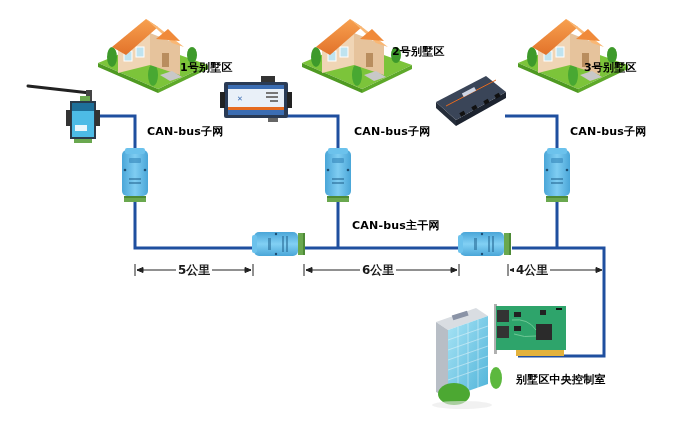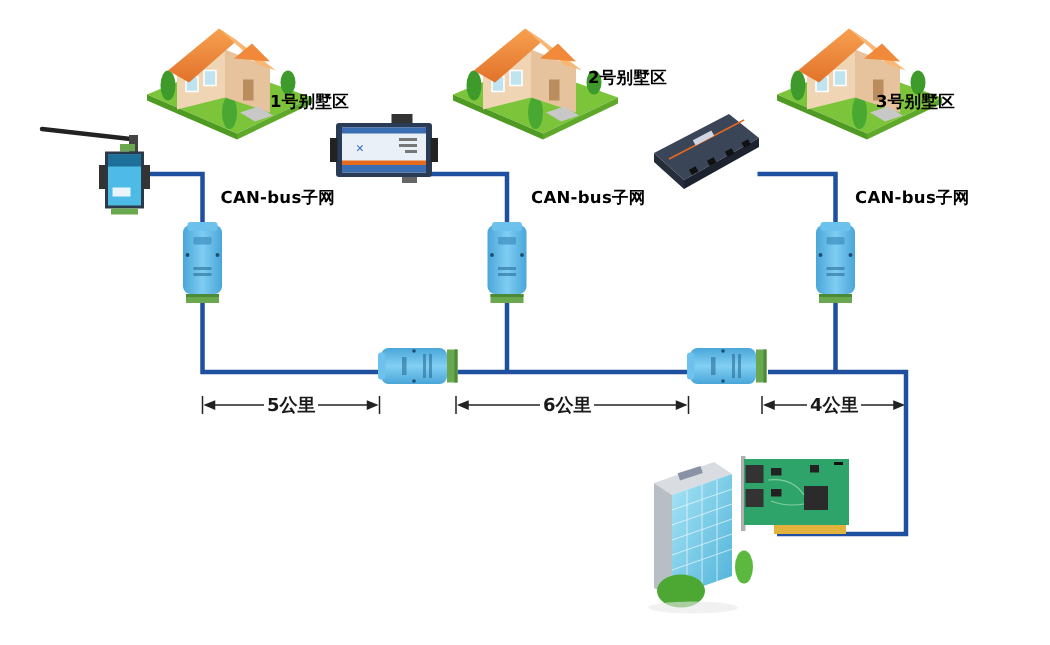--- a/index.html
+++ b/index.html
@@ -217,18 +217,20 @@
   </svg>
 
   <div class="lbl" style="left:180px;top:60px">1号别墅区</div>
   <div class="lbl" style="left:392px;top:44px">2号别墅区</div>
   <div class="lbl" style="left:584px;top:60px">3号别墅区</div>
 
   <div class="lbl" style="left:147px;top:124px">CAN-bus子网</div>
   <div class="lbl" style="left:354px;top:124px">CAN-bus子网</div>
   <div class="lbl" style="left:570px;top:124px">CAN-bus子网</div>
 
+  <div class="lbl" style="left:352px;top:218px">CAN-bus主干网</div>
 
   <div class="dist" style="left:176px;top:262px">5公里</div>
   <div class="dist" style="left:360px;top:262px">6公里</div>
-  <div class="dist" style="left:538px;top:262px">4公里</div>
-
+  <div class="dist" style="left:514px;top:262px">4公里</div>
+
+  <div class="lbl" style="left:516px;top:372px">别墅区中央控制室</div>
 </div>
 
 </body></html>

